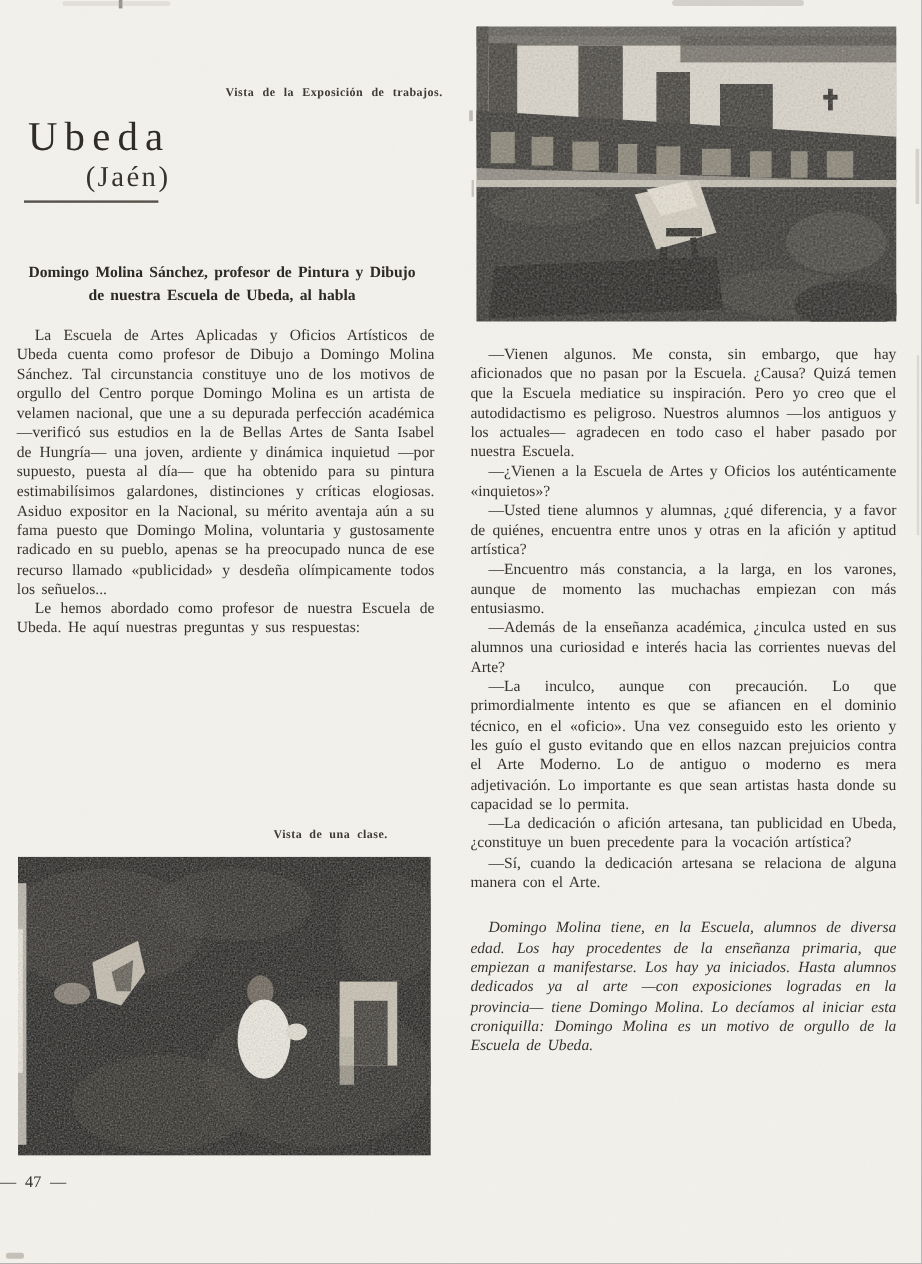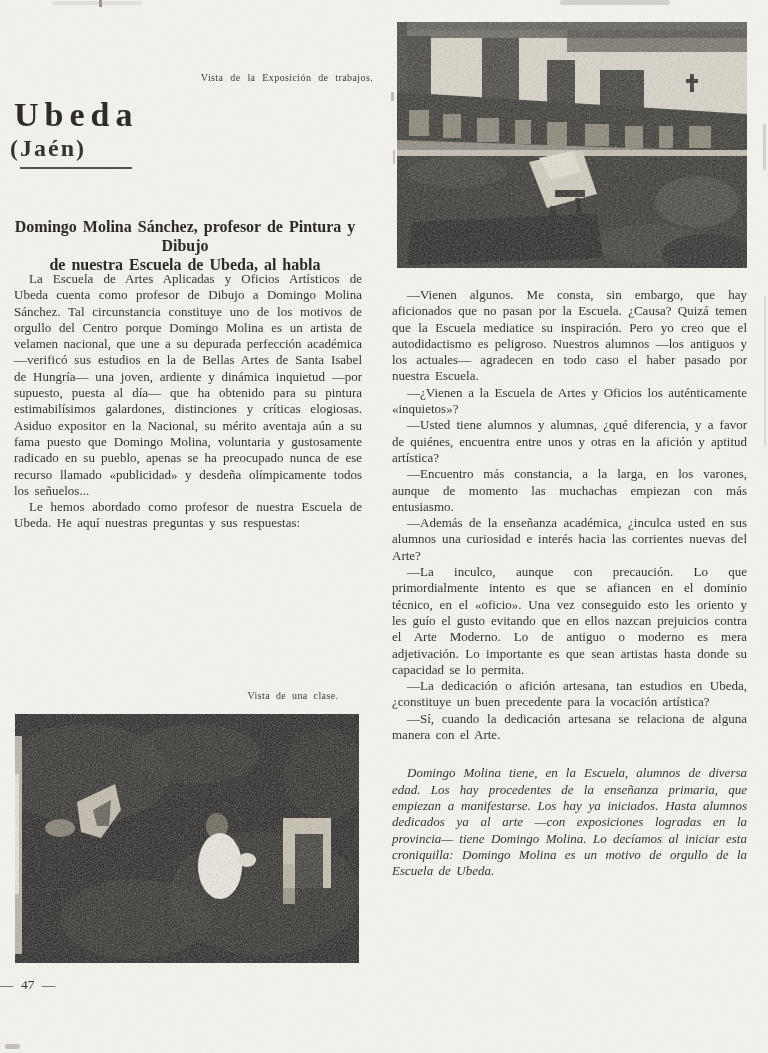--- a/index.html
+++ b/index.html
@@ -5,34 +5,34 @@
   html,body{margin:0;padding:0;background:#888;}
   .page{
     position:relative;width:768px;height:1053px;margin:0 auto;
     background:#f3f1ec;overflow:hidden;
     font-family:"Liberation Serif","DejaVu Serif",serif;
     color:#332f28;
   }
   .page-grain{position:absolute;left:0;top:0;pointer-events:none;}
 
   
-  .caption{position:absolute;font-size:10px;font-weight:normal;color:#3b372f;
-    letter-spacing:.4px;word-spacing:4px;text-align:center;}
+  .caption{position:absolute;font-size:10px;font-weight:bold;color:#3b372f;
+    letter-spacing:.4px;word-spacing:4px;}
   .caption-top{left:188px;top:72px;width:198px;}
   .caption-class{left:228px;top:690px;width:130px;word-spacing:3px;}
 
   
-  .title-block{position:absolute;left:10px;top:96px;width:132px;text-align:left;font-weight:bold;}
+  .title-block{position:absolute;left:10px;top:96px;width:132px;text-align:right;}
   .title{font-size:34px;letter-spacing:6px;color:#2c2822;line-height:38px;padding-left:4px;}
   .subtitle{font-size:24px;letter-spacing:2px;color:#34302a;line-height:24px;margin-top:2px;}
   .title-rule{height:2px;background:#37332c;width:112px;margin:7px auto 0 auto;opacity:.85;}
 
   
   .heading{position:absolute;left:8px;top:217px;width:354px;text-align:center;
-    font-size:16px;font-weight:bold;color:#2a2620;line-height:19px;word-spacing:2px;}
+    font-size:13px;font-weight:bold;color:#2a2620;line-height:19px;word-spacing:2px;}
 
   
   .col{position:absolute;font-size:13px;line-height:16.3px;text-align:justify;
     word-spacing:2.2px;hyphens:none;}
   .col p{margin:0;text-indent:15px;}
   .col-left{left:14px;top:271px;width:348px;}
   .col-right{left:392px;top:287px;width:355px;}
   .qgap{margin-top:16px !important;}
   .closing{margin-top:22px !important;font-style:italic;}
 
@@ -153,21 +153,21 @@
     <rect width="344" height="249" filter="url(#grain-c)" opacity="0.5"></rect>
   </svg>
 
   <div class="col col-right">
     <p>—Vienen algunos. Me consta, sin embargo, que hay aficionados que no pasan por la Escuela. ¿Causa? Quizá temen que la Escuela mediatice su inspiración. Pero yo creo que el autodidactismo es peligroso. Nuestros alumnos —los antiguos y los actuales— agradecen en todo caso el haber pasado por nuestra Escuela.</p>
     <p>—¿Vienen a la Escuela de Artes y Oficios los auténticamente «inquietos»?</p>
     <p>—Usted tiene alumnos y alumnas, ¿qué diferencia, y a favor de quiénes, encuentra entre unos y otras en la afición y aptitud artística?</p>
     <p>—Encuentro más constancia, a la larga, en los varones, aunque de momento las muchachas empiezan con más entusiasmo.</p>
     <p>—Además de la enseñanza académica, ¿inculca usted en sus alumnos una curiosidad e interés hacia las corrientes nuevas del Arte?</p>
     <p>—La inculco, aunque con precaución. Lo que primordialmente intento es que se afiancen en el dominio técnico, en el «oficio». Una vez conseguido esto les oriento y les guío el gusto evitando que en ellos nazcan prejuicios contra el Arte Moderno. Lo de antiguo o moderno es mera adjetivación. Lo importante es que sean artistas hasta donde su capacidad se lo permita.</p>
-    <p>—La dedicación o afición artesana, tan estudios en Ubeda, ¿constituye un buen precedente para la vocación artística?</p>
+    <p>—La dedicación o afición artesana, tan publicidad en Ubeda, ¿constituye un buen precedente para la vocación artística?</p>
     <p>—Sí, cuando la dedicación artesana se relaciona de alguna manera con el Arte.</p>
     <p class="closing">Domingo Molina tiene, en la Escuela, alumnos de diversa edad. Los hay procedentes de la enseñanza primaria, que empiezan a manifestarse. Los hay ya iniciados. Hasta alumnos dedicados ya al arte —con exposiciones logradas en la provincia— tiene Domingo Molina. Lo decíamos al iniciar esta croniquilla: Domingo Molina es un motivo de orgullo de la Escuela de Ubeda.</p>
   </div>
 
   <div class="page-number">— 47 —</div>
 
   <div class="artifact a1"></div>
   <div class="artifact a2"></div>
   <div class="artifact a3"></div>
   <div class="artifact a4"></div>

